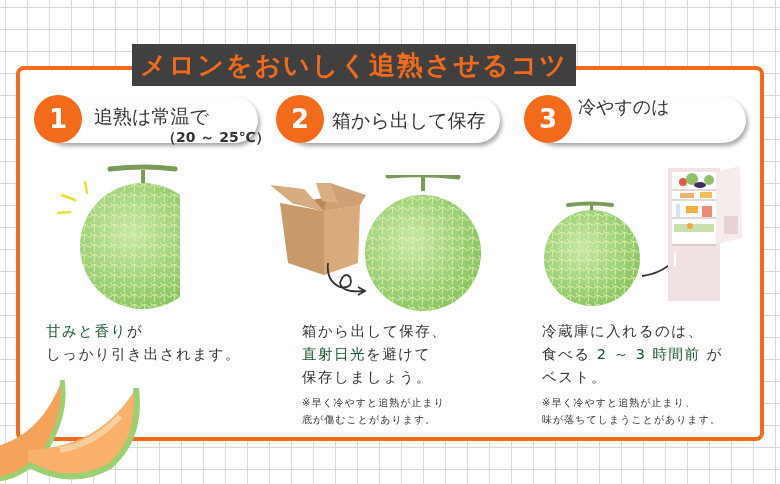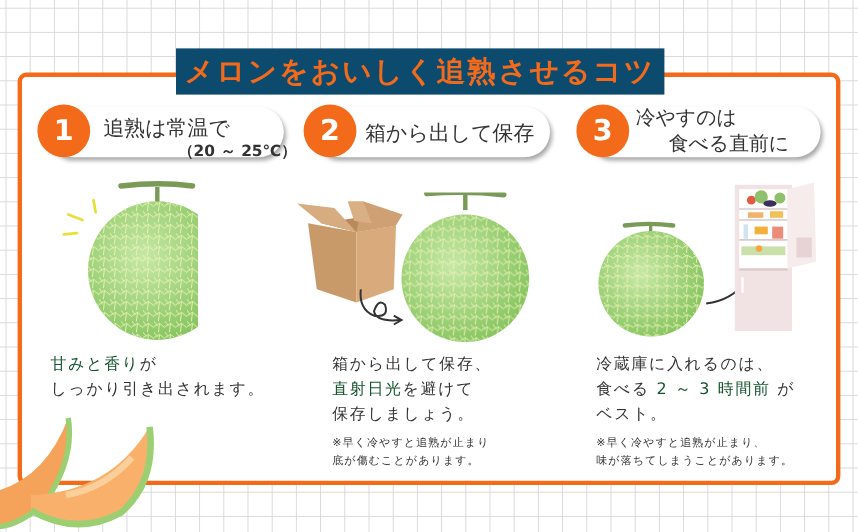--- a/index.html
+++ b/index.html
@@ -18,24 +18,24 @@
   .frame {
     position: absolute;
     left: 16px; top: 66px;
     width: 748px; height: 375px;
     background: #ffffff;
     border: 4px solid #f46a1b;
     border-radius: 8px;
   }
   .title-wrap {
     position: absolute;
-    left: 160px; top: 44px;
+    left: 132px; top: 44px;
     height: 42px;
     padding: 0 8px;
-    background: #0c4a6e;
+    background: #404040;
     display: flex; align-items: center;
   }
   .title {
     color: #f46a1b;
     font-size: 26px;
     font-weight: bold;
     letter-spacing: 2px;
     white-space: nowrap;
   }
   .step-pill {
@@ -106,21 +106,20 @@
 </div>
 
 <div class="step-pill" style="left:284px; top:97px; width:216px;">
   <div class="step-num">2</div>
   <span class="step-label" style="left:48px; top:11px;">箱から出して保存</span>
 </div>
 
 <div class="step-pill" style="left:532px; top:97px; width:214px;">
   <div class="step-num">3</div>
   <span class="step-label" style="left:46px; top:-2px; font-size:18px;">冷やすのは</span>
-  <span class="step-label" style="left:76px; top:21px; font-size:18px;">食べる直前に</span>
 </div>
 
 <svg class="illus" style="left:50px; top:162px;" width="130" height="150" viewBox="0 0 130 150">
   <defs>
     <radialGradient id="mg1" cx="40%" cy="40%" r="65%">
       <stop offset="0%" stop-color="#c6e8a6"></stop>
       <stop offset="100%" stop-color="#86c45f"></stop>
     </radialGradient>
     <pattern id="net1" width="10" height="10" patternUnits="userSpaceOnUse">
       <path d="M0 5 L5 2 L10 6 M5 2 L4 10 M0 0 L3 4" stroke="#eef3b8" stroke-width="0.9" fill="none"></path>

